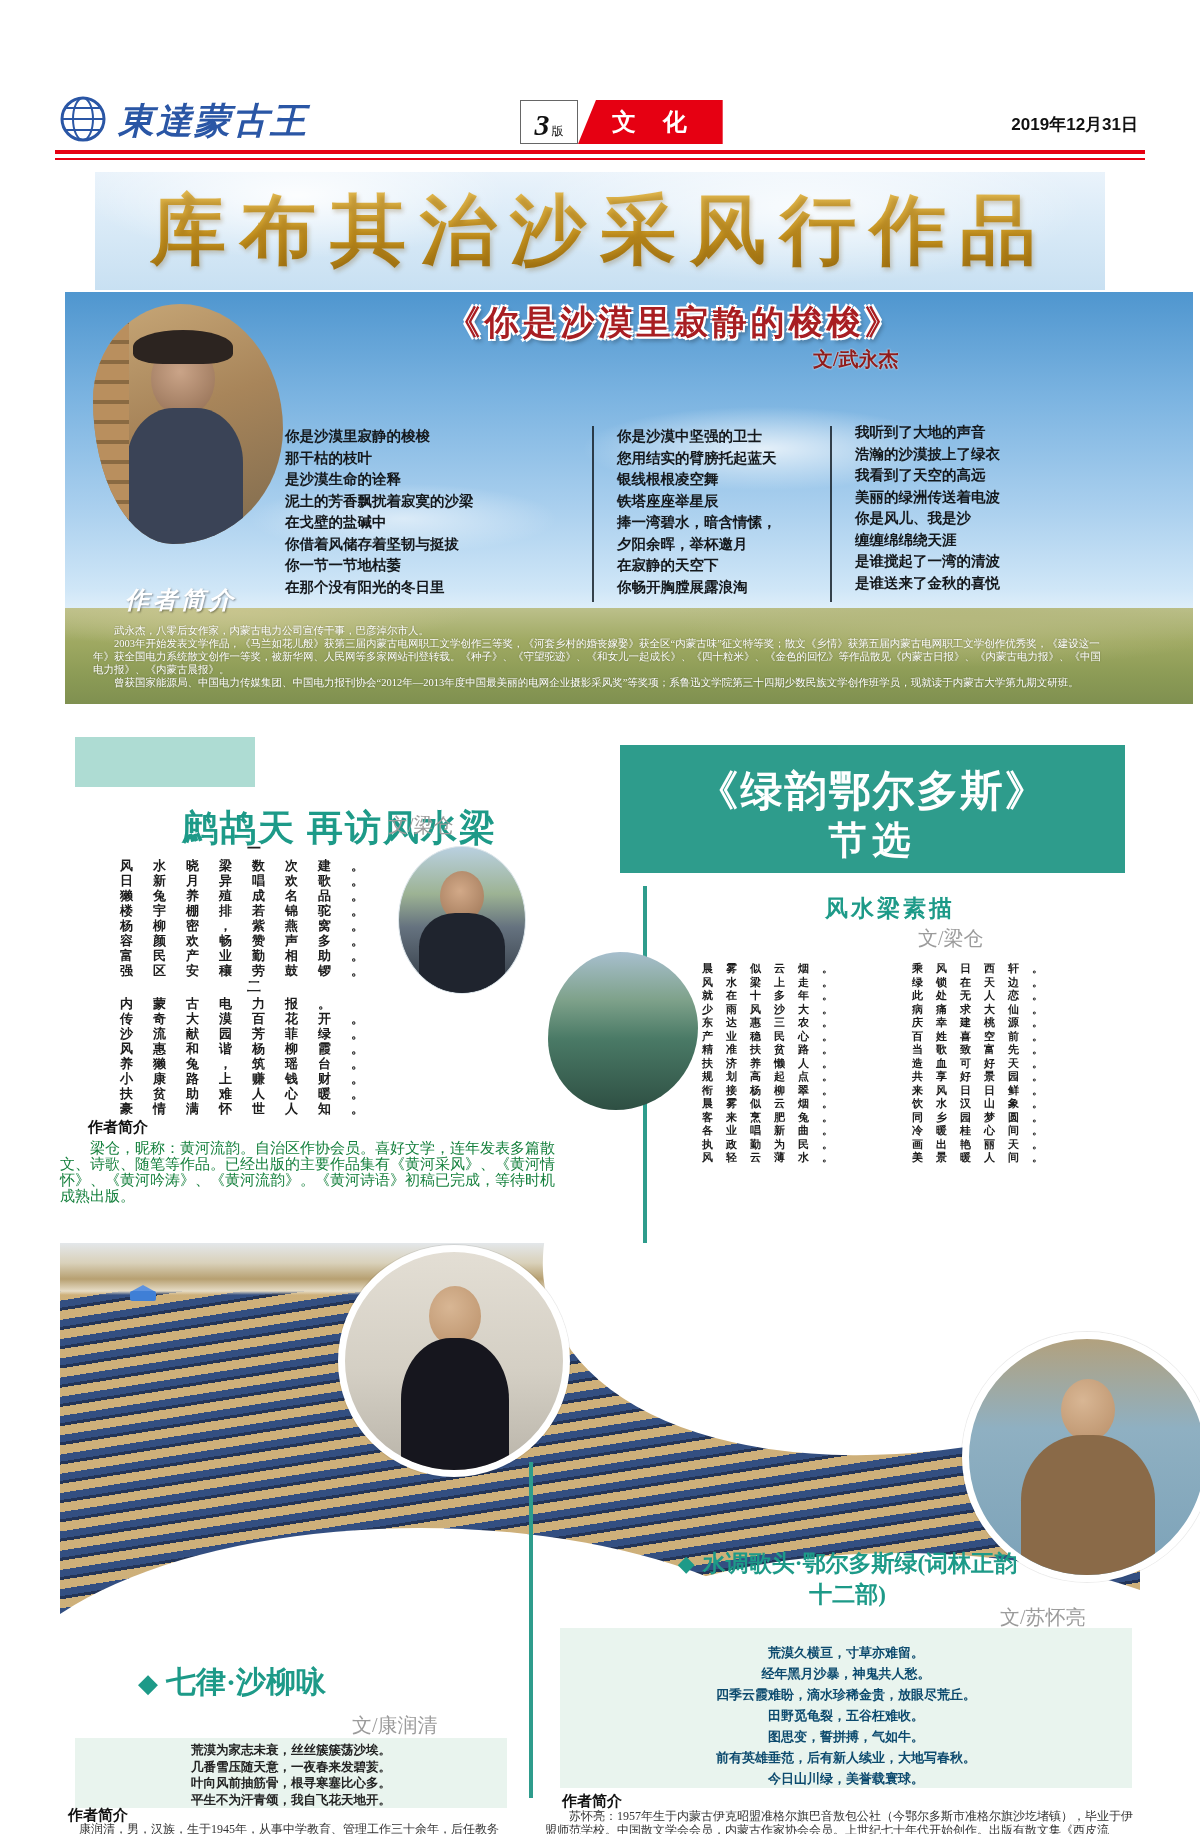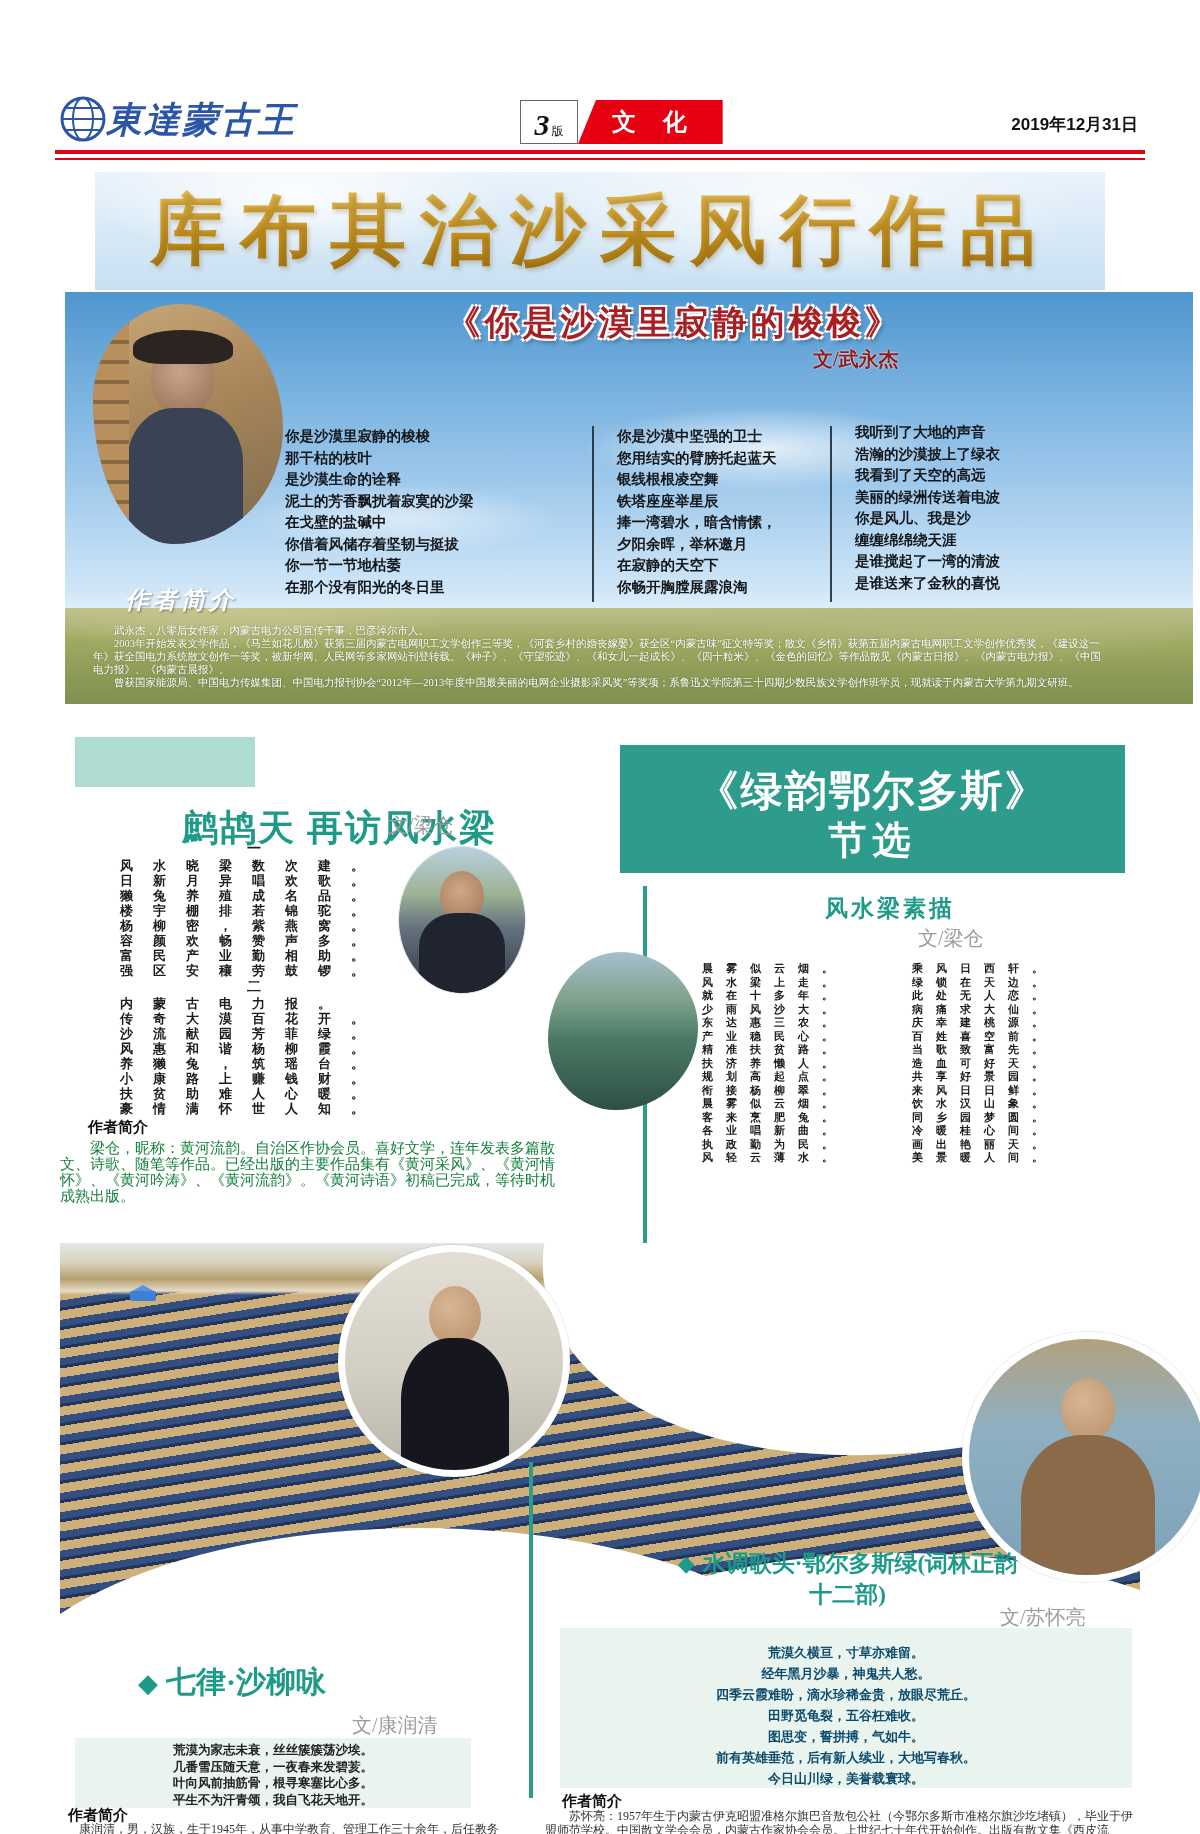--- a/index.html
+++ b/index.html
@@ -79,21 +79,21 @@
   .mint-box{background:#e9f4ee;text-align:center;}
   .pline{font-size:12.5px;line-height:16.5px;font-weight:bold;color:#232323;}
   .pline2{font-size:13px;line-height:21px;font-weight:bold;color:#0c4a6e;}
   .bio-small{font-size:12px;line-height:13.5px;color:#333;text-indent:2em;}
 </style>
 </head>
 <body>
 
 <div id="page">
 
-  <div class="abs" style="left:60px;top:96px;display:flex;gap:0;">
+  <div class="abs" style="left:60px;top:96px;display:flex;align-items:center;gap:12px;">
     <span style="display:inline-block;">
       <svg width="46" height="46" viewBox="0 0 46 46">
         <circle cx="23" cy="23" r="21" fill="none" stroke="#2a56a5" stroke-width="3"></circle>
         <ellipse cx="23" cy="23" rx="10" ry="21" fill="none" stroke="#2a56a5" stroke-width="2"></ellipse>
         <line x1="2" y1="23" x2="44" y2="23" stroke="#2a56a5" stroke-width="2"></line>
         <line x1="5" y1="12" x2="41" y2="12" stroke="#2a56a5" stroke-width="2"></line>
         <line x1="5" y1="34" x2="41" y2="34" stroke="#2a56a5" stroke-width="2"></line>
       </svg>
     </span>
     <span class="logo-text">東達蒙古王</span>
@@ -291,21 +291,21 @@
   </div>
 
   <div class="abs bio-head" style="left:562px;top:1792px;">作者简介</div>
   <div class="abs bio-small" style="left:545px;top:1810px;width:588px;">苏怀亮：1957年生于内蒙古伊克昭盟准格尔旗巴音敖包公社（今鄂尔多斯市准格尔旗沙圪堵镇），毕业于伊盟师范学校。中国散文学会会员，内蒙古作家协会会员。上世纪七十年代开始创作。出版有散文集《西皮流水》、《并非村庄》等三部。现任《鄂尔多斯日报》文艺副刊主任编辑，专业职称正高，作品曾获内蒙古文艺“索龙嘎”奖，《中国作家》散文奖等。</div>
 
   <div class="abs gtitle" style="left:138px;top:1662px;font-size:30px;">
     <span class="diamond" style="font-size:26px;">◆</span><span>七律·沙柳咏</span>
   </div>
   <div class="abs byline" style="left:352px;top:1712px;">文/康润清</div>
 
-  <div class="abs mint-box" style="left:75px;top:1738px;width:396px;height:70px;padding-top:4px;box-sizing:border-box;">
+  <div class="abs mint-box" style="left:75px;top:1738px;width:432px;height:70px;padding-top:4px;box-sizing:border-box;">
     <div class="pline">荒漠为家志未衰，丝丝簇簇荡沙埃。</div>
     <div class="pline">几番雪压随天意，一夜春来发碧荄。</div>
     <div class="pline">叶向风前抽筋骨，根寻寒塞比心多。</div>
     <div class="pline">平生不为汗青颂，我自飞花天地开。</div>
   </div>
 
   <div class="abs bio-head" style="left:68px;top:1806px;">作者简介</div>
   <div class="abs bio-small" style="left:55px;top:1823px;width:455px;">康润清，男，汉族，生于1945年，从事中学教育、管理工作三十余年，后任教务主任、校长、旗人大常委会副主任。1994年—2006年，任鄂尔多斯市政协副主席。现为市政协专家联谊会会长、市诗词学会会长、中华诗词学会会员，内蒙古诗词学会常务理事。</div>
 
 </div>

